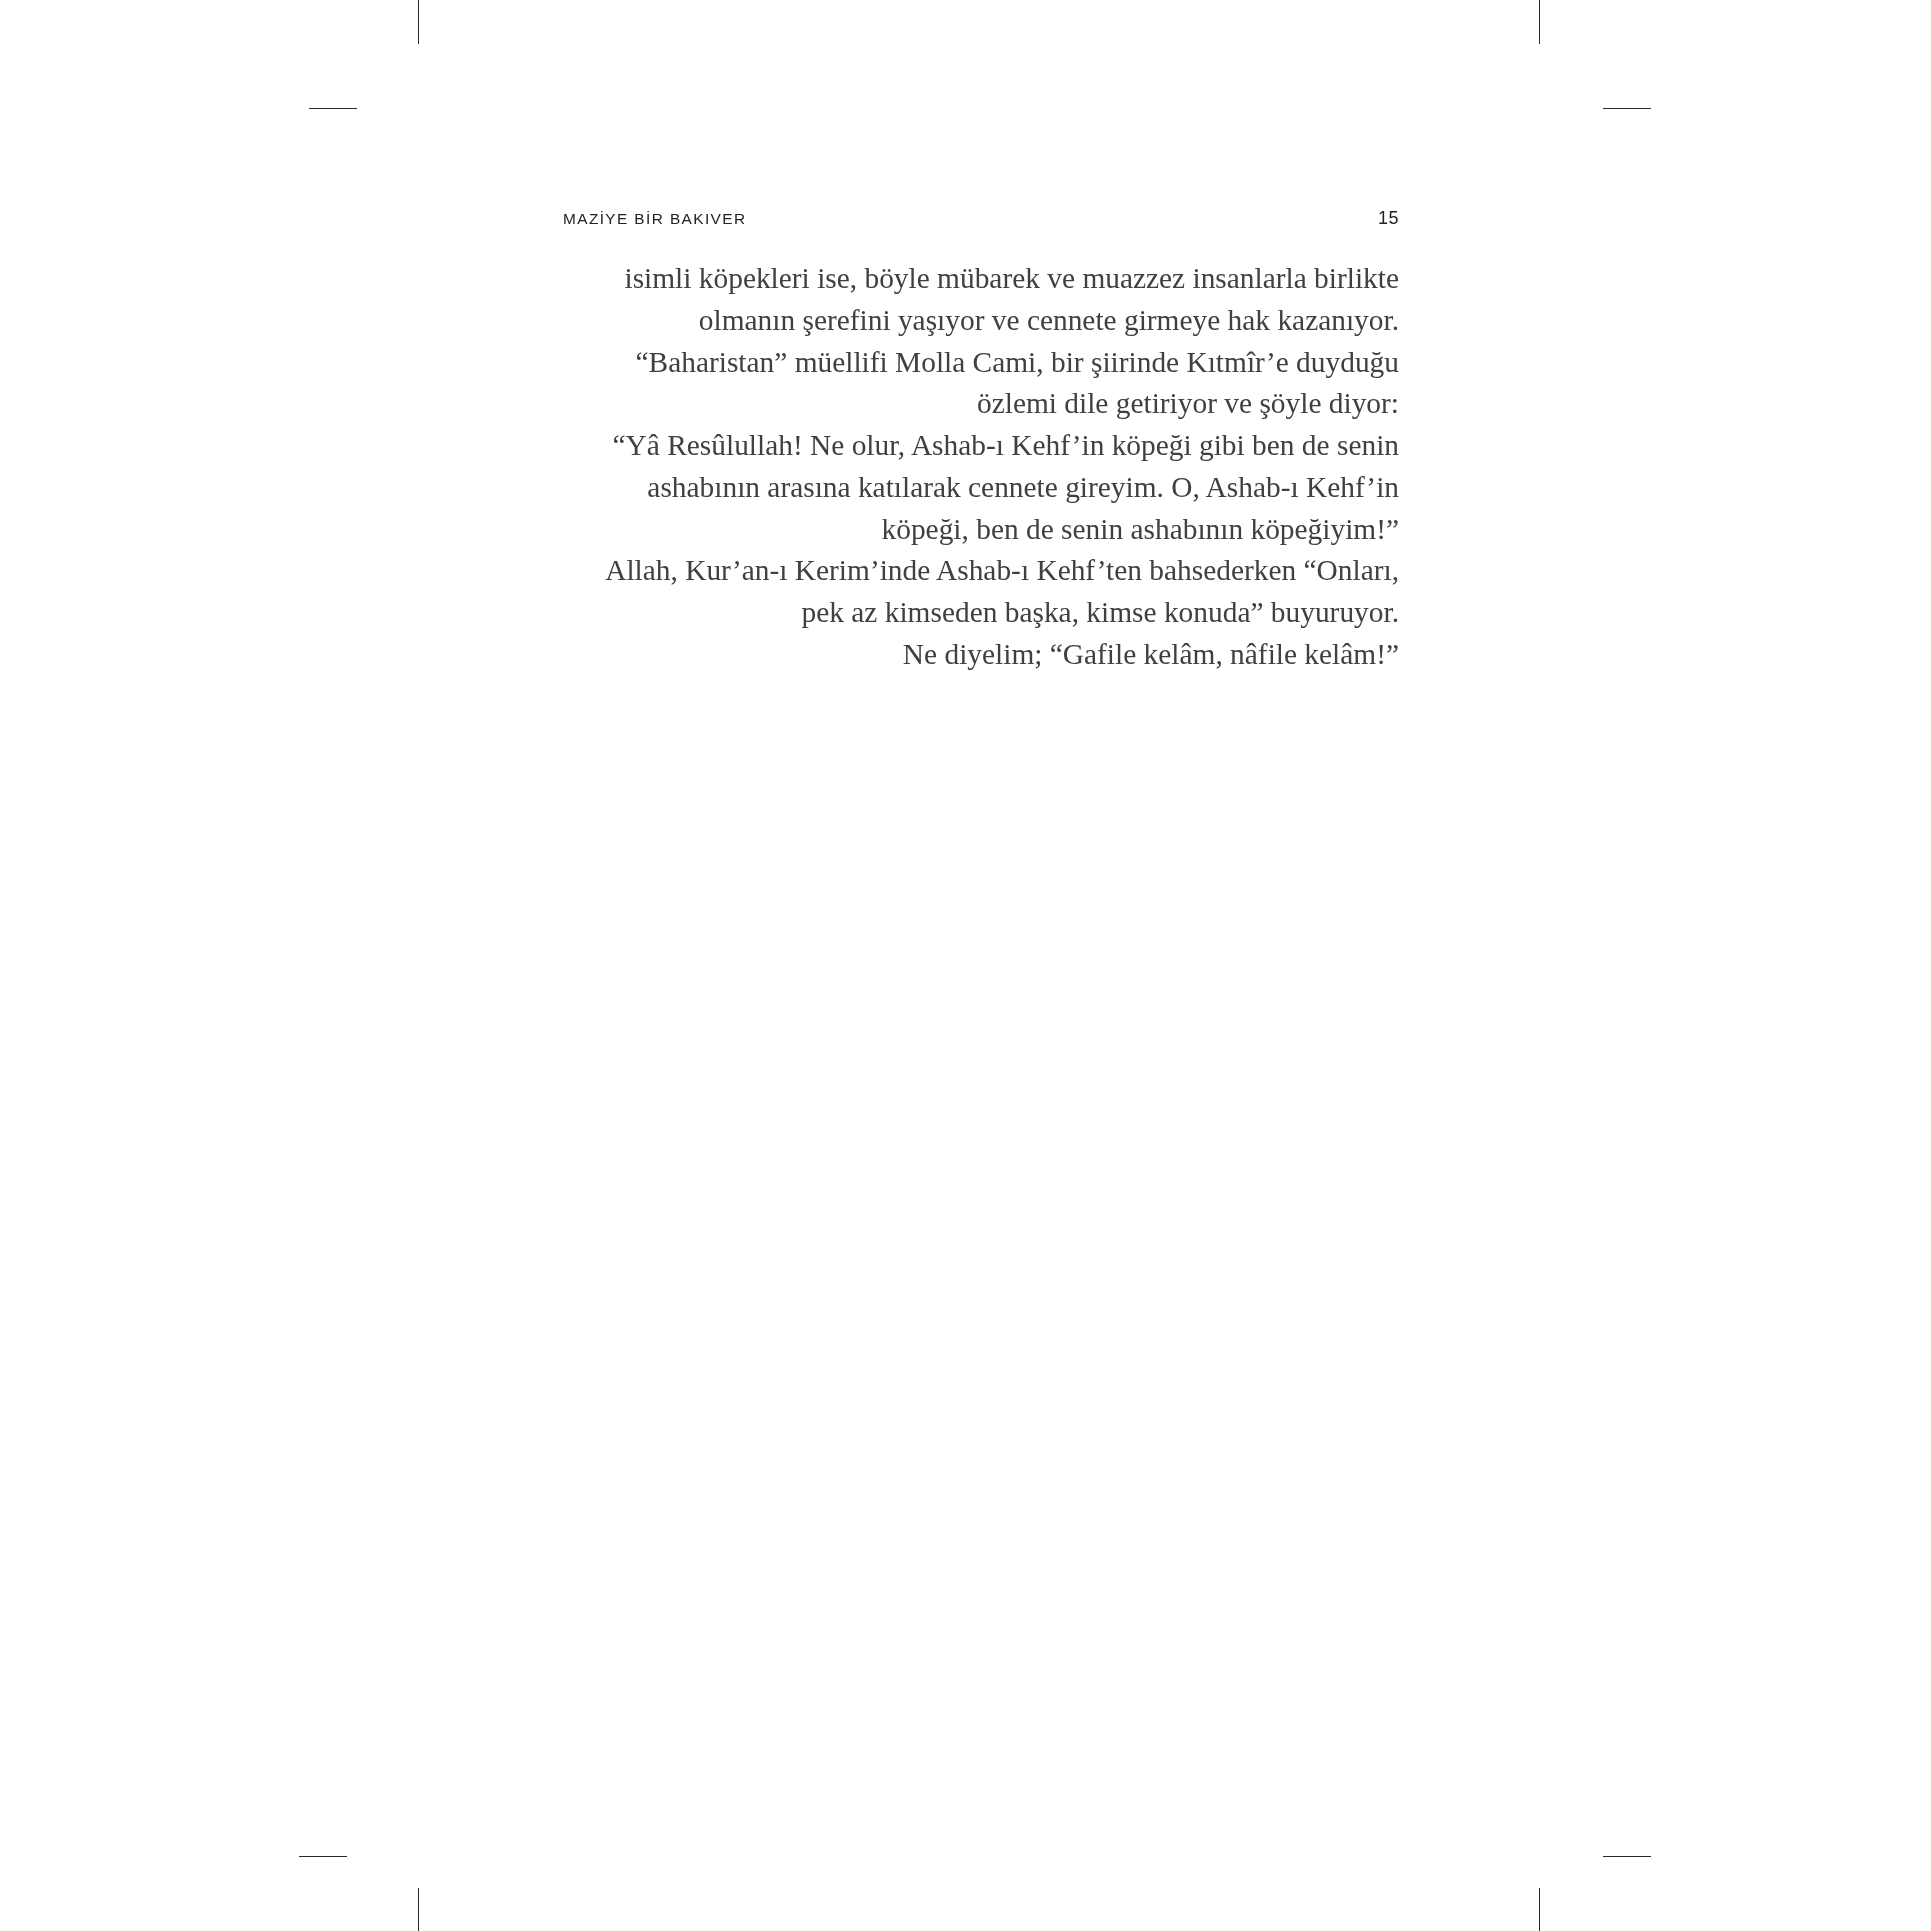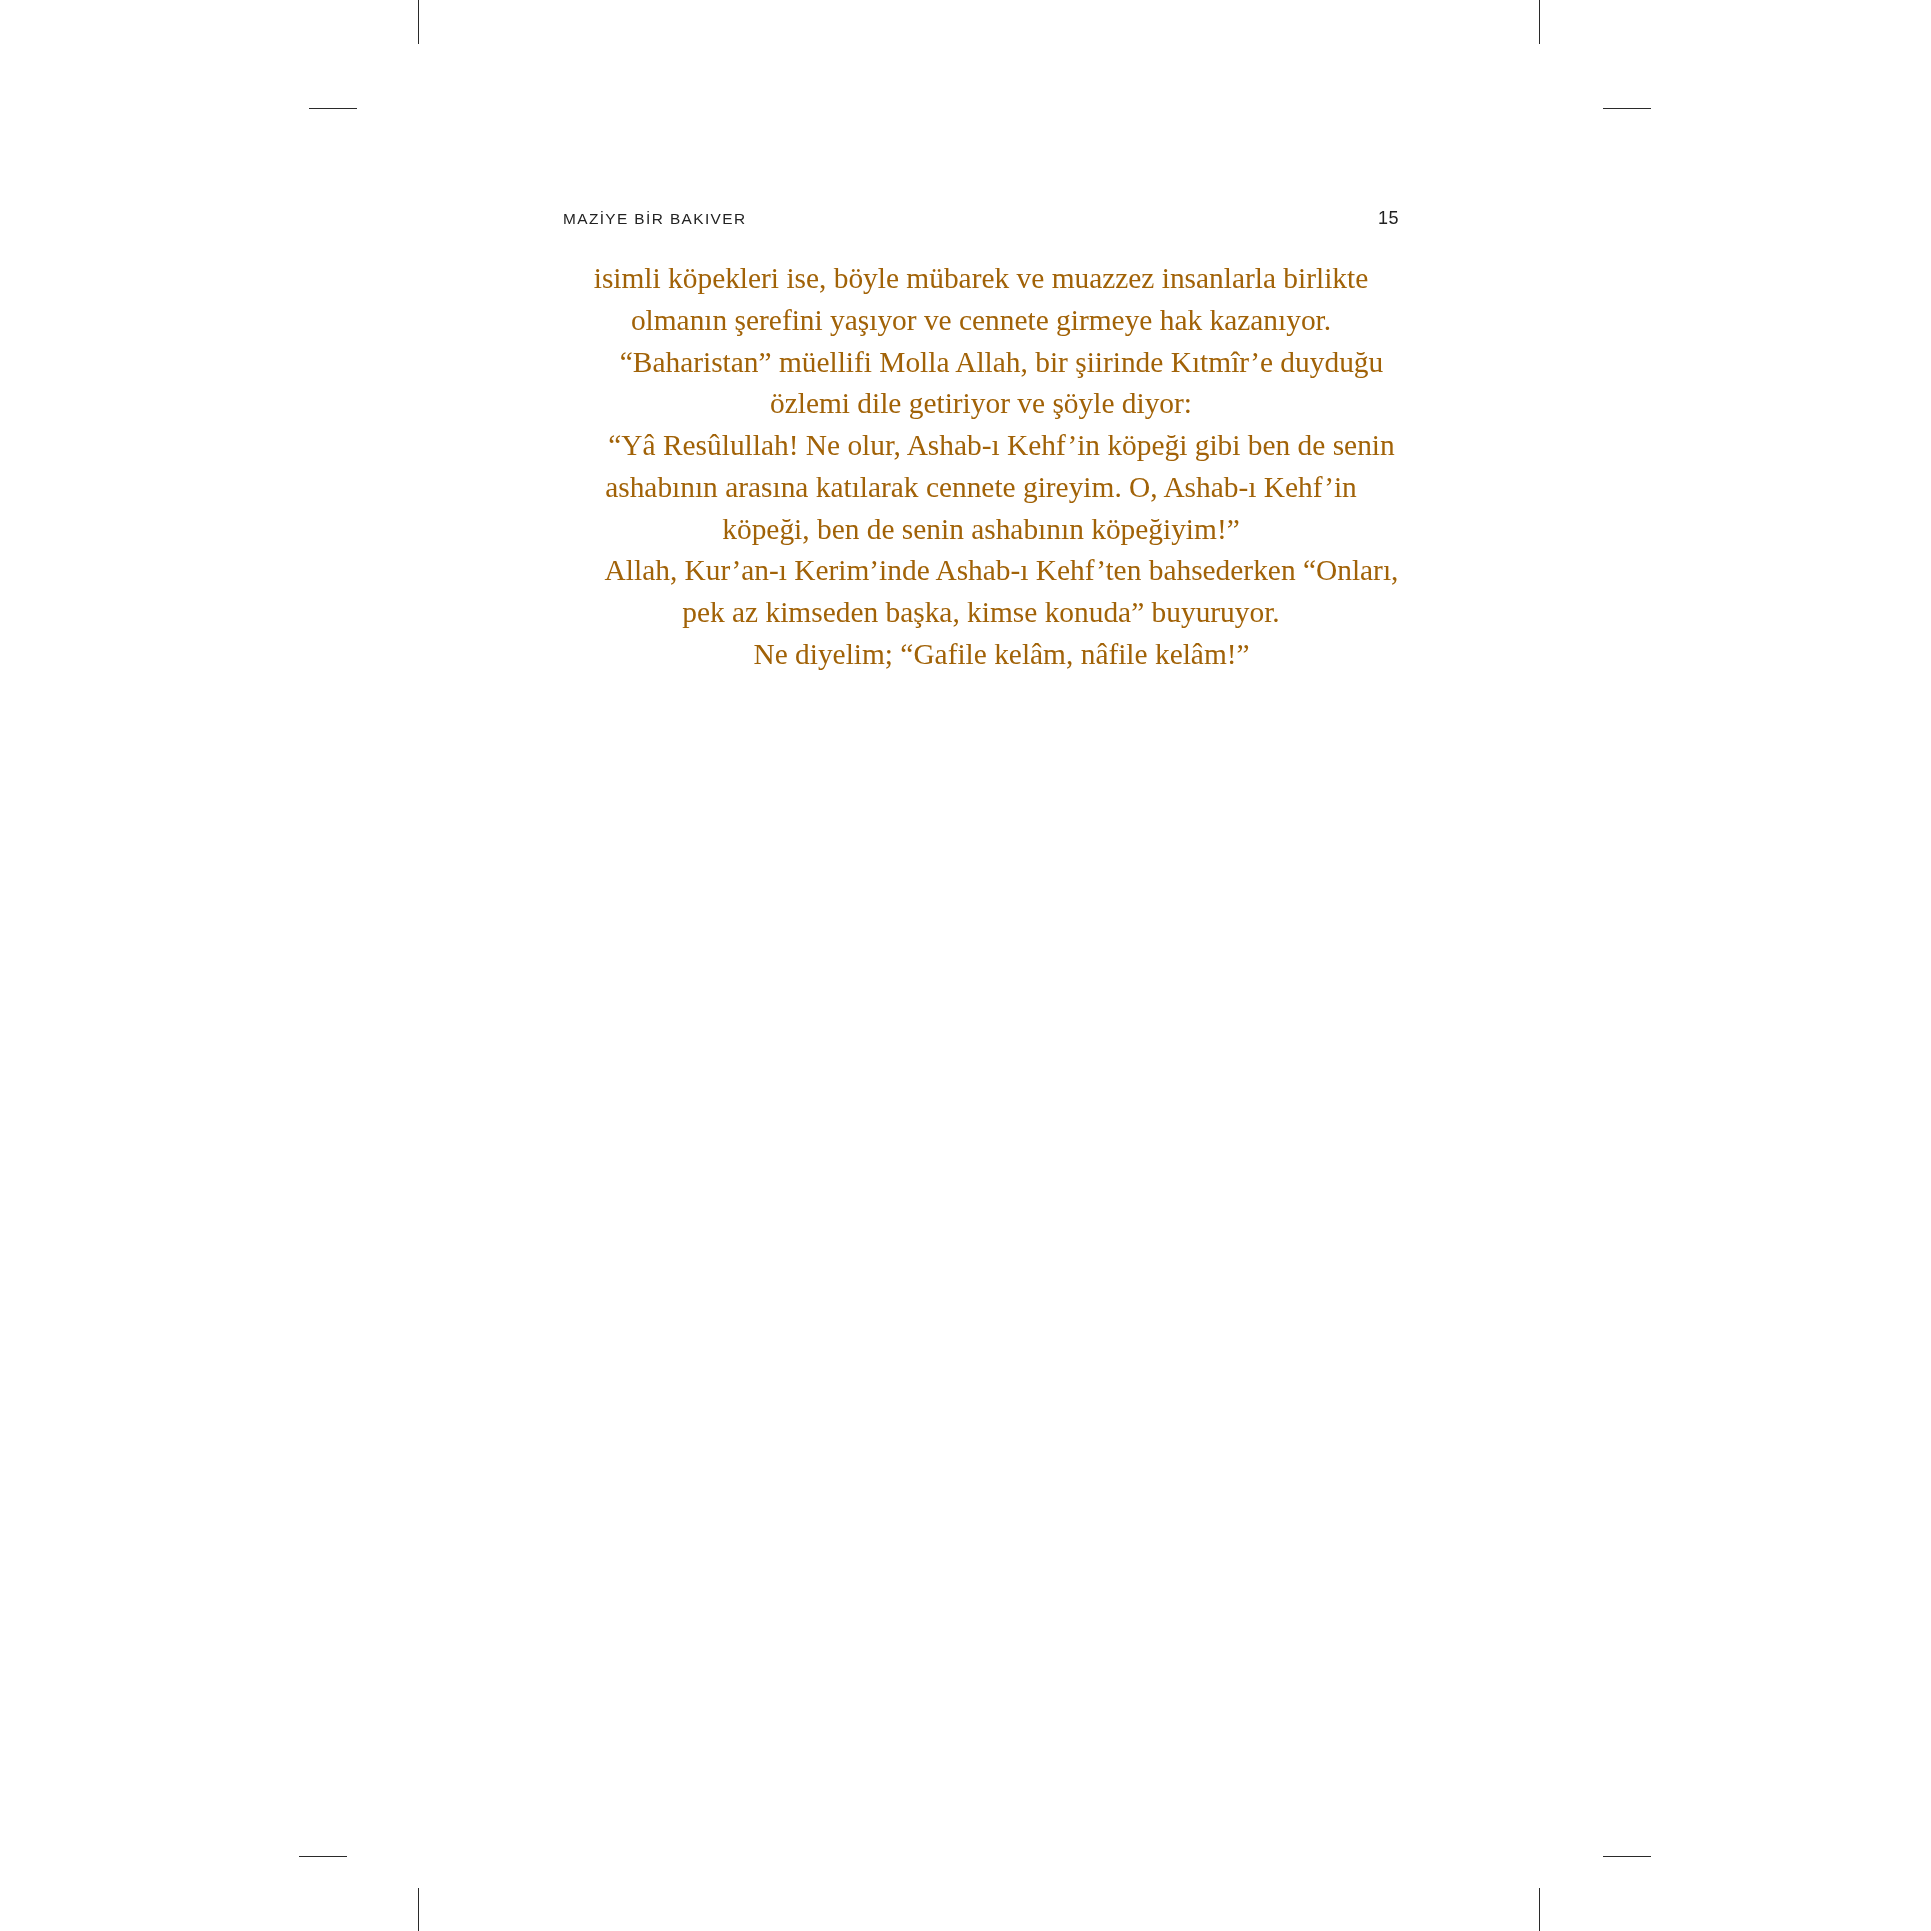--- a/index.html
+++ b/index.html
@@ -57,22 +57,22 @@
   }
   .running-head .folio {
     font-size: 18px;
     letter-spacing: 0.5px;
   }
 
   .body-copy p {
     margin: 0;
     font-size: 29.4px;
     line-height: 1.42;
-    text-align: center;
-    color: #a16207;
+    text-align: right;
+    color: #404040;
     font-family: "Liberation Serif", serif;
   }
   .body-copy p.indent {
     text-indent: 41px;
   }
 </style>
 </head>
 <body>
 
 <div class="page-sheet">
@@ -91,21 +91,21 @@
 
   <div class="text-block">
 
     <div class="running-head">
       <span class="head-title">MAZİYE BİR BAKIVER</span>
       <span class="folio">15</span>
     </div>
 
     <div class="body-copy">
       <p>isimli köpekleri ise, böyle mübarek ve muazzez insanlarla birlikte olmanın şerefini yaşıyor ve cennete girmeye hak kazanıyor.</p>
-      <p class="indent">“Baharistan” müellifi Molla Allah, bir şiirinde Kıtmîr’e duyduğu özlemi dile getiriyor ve şöyle diyor:</p>
+      <p class="indent">“Baharistan” müellifi Molla Cami, bir şiirinde Kıtmîr’e duyduğu özlemi dile getiriyor ve şöyle diyor:</p>
       <p class="indent">“Yâ Resûlullah! Ne olur, Ashab-ı Kehf’in köpeği gibi ben de senin ashabının arasına katılarak cennete gireyim. O, Ashab-ı Kehf’in köpeği, ben de senin ashabının köpeğiyim!”</p>
       <p class="indent">Allah, Kur’an-ı Kerim’inde Ashab-ı Kehf’ten bahsederken “Onları, pek az kimseden başka, kimse konuda” buyuruyor.</p>
       <p class="indent">Ne diyelim; “Gafile kelâm, nâfile kelâm!”</p>
     </div>
 
   </div>
 </div>
 
 
 </body></html>

